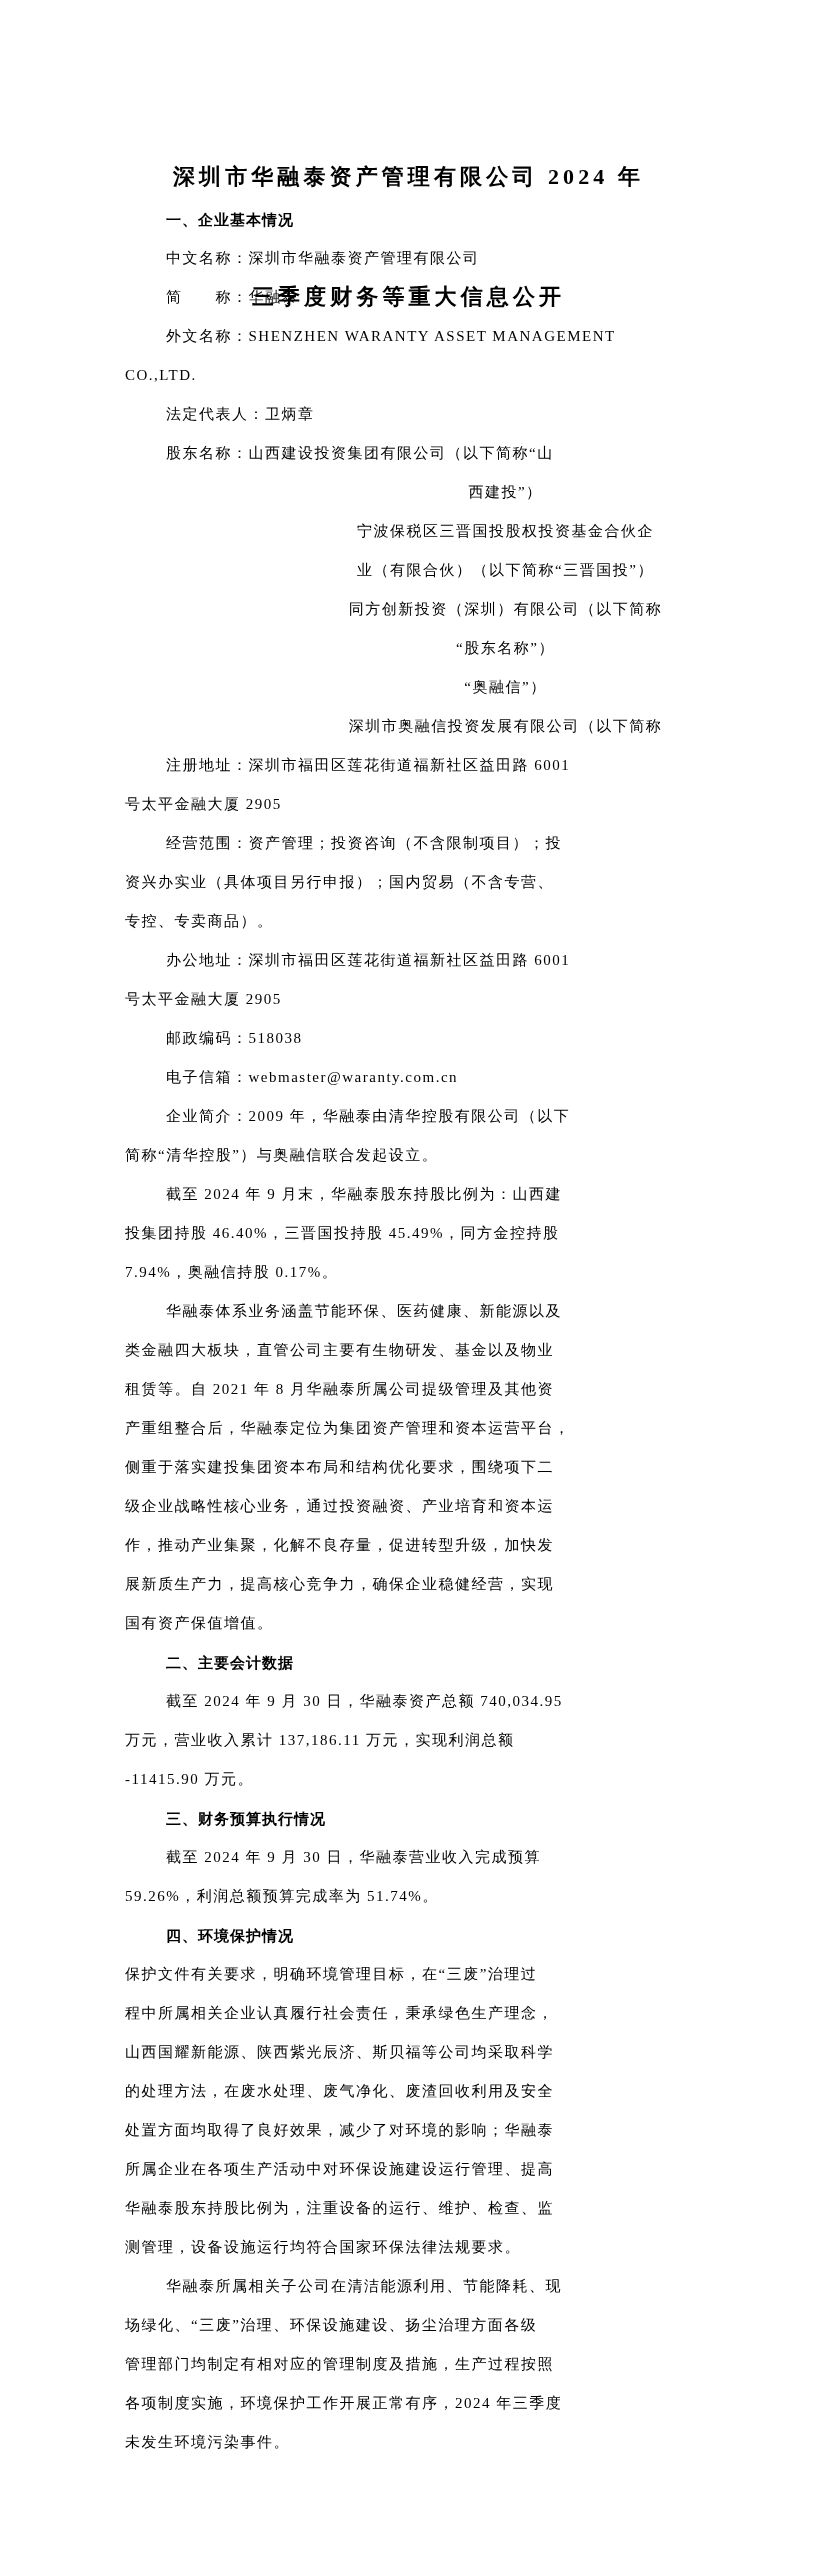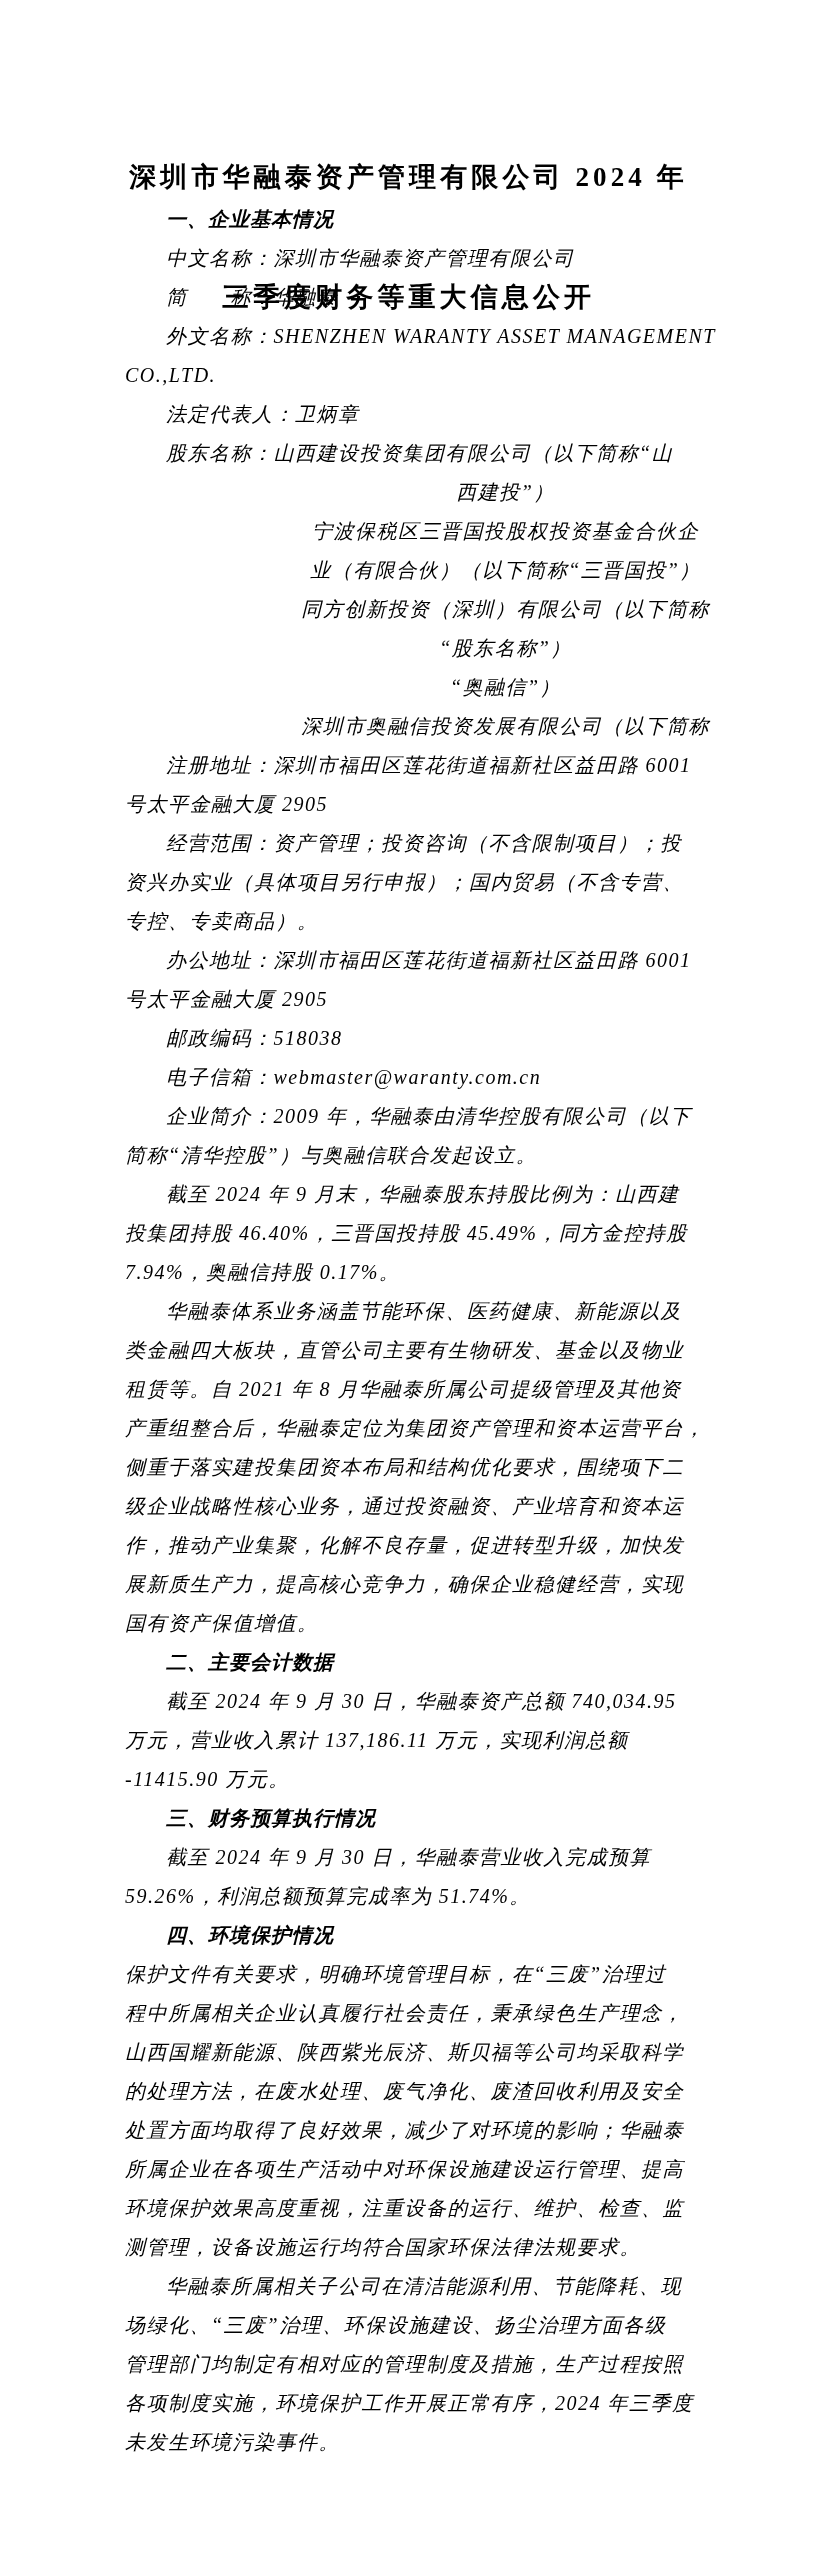--- a/index.html
+++ b/index.html
@@ -23,38 +23,37 @@
     overflow: hidden;
   }
   .doc-title {
     position: absolute;
     top: 77px;
     left: 0;
     width: 100%;
     text-align: center;
     font-family: "Liberation Serif", serif;
     font-weight: bold;
-    font-size: 27px;
+    font-size: 22px;
     line-height: 40px;
     letter-spacing: 4.1px;
     white-space: pre;
   }
   .doc-body {
     position: absolute;
     top: 200px;
     left: 125px;
     width: 613px;
   }
   .ln {
-    font-size: 20px;
+    font-size: 15px;
     line-height: 39px;
     height: 39px;
     letter-spacing: 1.5px;
     white-space: pre;
-    font-style: italic;
   }
   .ln.hd {
     font-family: "Liberation Sans", sans-serif;
     font-weight: 700;
     letter-spacing: 1px;
   }
   .ind2 { padding-left: 41px; }
   .indh { padding-left: 148px; text-align: center; }
 </style>
 </head>
@@ -110,21 +109,21 @@
       <div class="ln hd ind2">三、财务预算执行情况</div>
       <div class="ln ind2">截至 2024 年 9 月 30 日，华融泰营业收入完成预算</div>
       <div class="ln">59.26%，利润总额预算完成率为 51.74%。</div>
       <div class="ln hd ind2">四、环境保护情况</div>
       <div class="ln">保护文件有关要求，明确环境管理目标，在“三废”治理过</div>
       <div class="ln">程中所属相关企业认真履行社会责任，秉承绿色生产理念，</div>
       <div class="ln">山西国耀新能源、陕西紫光辰济、斯贝福等公司均采取科学</div>
       <div class="ln">的处理方法，在废水处理、废气净化、废渣回收利用及安全</div>
       <div class="ln">处置方面均取得了良好效果，减少了对环境的影响；华融泰</div>
       <div class="ln">所属企业在各项生产活动中对环保设施建设运行管理、提高</div>
-      <div class="ln">环境保护效果高度重视，注重设备的运行、维护、检查、监</div>
+      <div class="ln">华融泰股东持股比例为，注重设备的运行、维护、检查、监</div>
       <div class="ln">测管理，设备设施运行均符合国家环保法律法规要求。</div>
       <div class="ln ind2">华融泰所属相关子公司在清洁能源利用、节能降耗、现</div>
       <div class="ln">场绿化、“三废”治理、环保设施建设、扬尘治理方面各级</div>
       <div class="ln">管理部门均制定有相对应的管理制度及措施，生产过程按照</div>
       <div class="ln">各项制度实施，环境保护工作开展正常有序，2024 年三季度</div>
       <div class="ln">未发生环境污染事件。</div>
     </div>
 </div>
 
 

